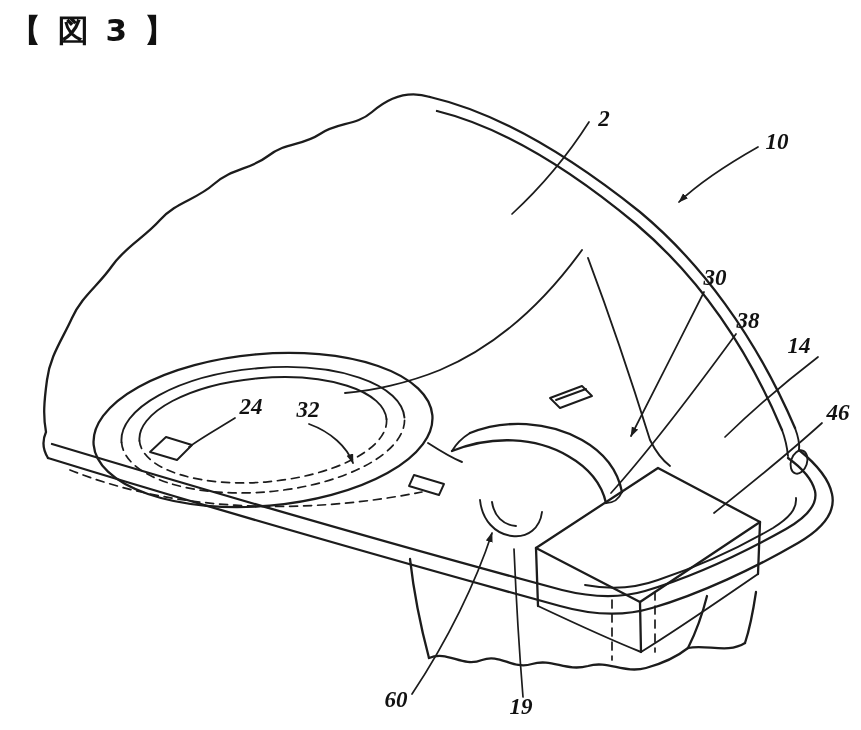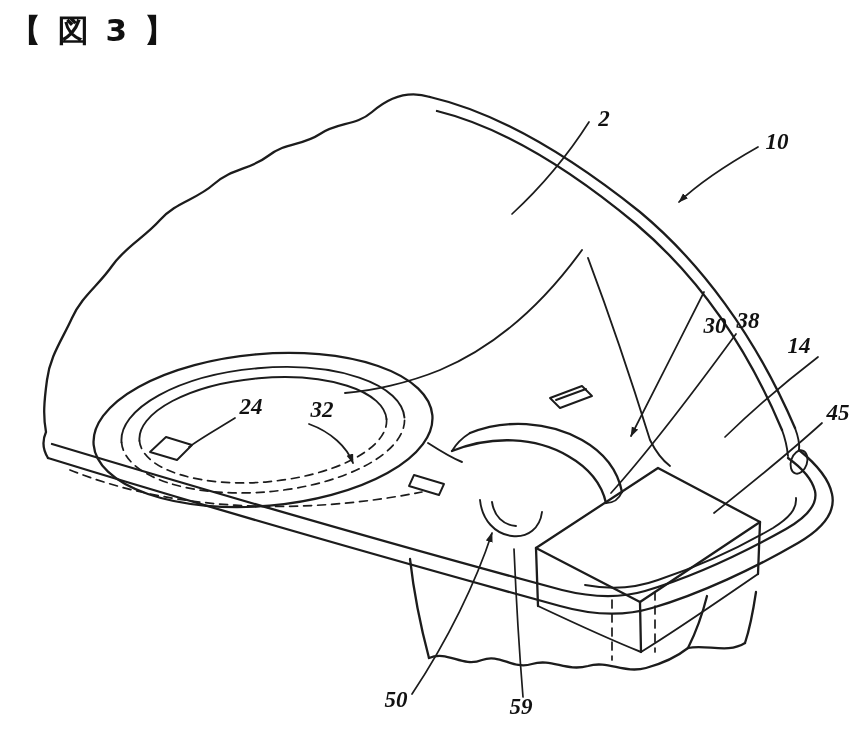--- a/index.html
+++ b/index.html
@@ -109,22 +109,22 @@
     <path class="ln w-lead" d="M 818 357 C 788 380 752 411 725 437"></path>
     <path class="ln w-lead" d="M 822 423 C 790 452 748 486 714 513"></path>
     <path class="ln w-lead" d="M 235 418 C 219 428 201 438 189 447"></path>
     <path class="ln w-lead" marker-end="url(#arrow)" d="M 309 424 C 331 432 347 447 353 463"></path>
     <path class="ln w-lead" marker-end="url(#arrow)" d="M 412 694 C 448 640 476 582 492 533"></path>
     <path class="ln w-lead" d="M 523 697 C 519 648 516 596 514 549"></path>
   </svg>
 
   <span class="ref" style="left:604px;top:119px;">2</span>
   <span class="ref" style="left:777px;top:142px;font-style:italic;">10</span>
-  <span class="ref" style="left:715px;top:278px;margin-top:48px;">30</span>
+  <span class="ref" style="left:715px;top:278px;">30</span>
   <span class="ref" style="left:748px;top:321px;font-style:italic;">38</span>
   <span class="ref" style="left:799px;top:346px;">14</span>
-  <span class="ref" style="left:838px;top:413px;">45</span>
+  <span class="ref" style="left:838px;top:413px;">46</span>
   <span class="ref" style="left:251px;top:407px;">24</span>
-  <span class="ref" style="left:322px;top:410px;">32</span>
-  <span class="ref" style="left:396px;top:700px;">50</span>
-  <span class="ref" style="left:521px;top:707px;">59</span>
+  <span class="ref" style="left:308px;top:410px;">32</span>
+  <span class="ref" style="left:396px;top:700px;">60</span>
+  <span class="ref" style="left:521px;top:707px;">19</span>
 
 </div>
 
 </body></html>

